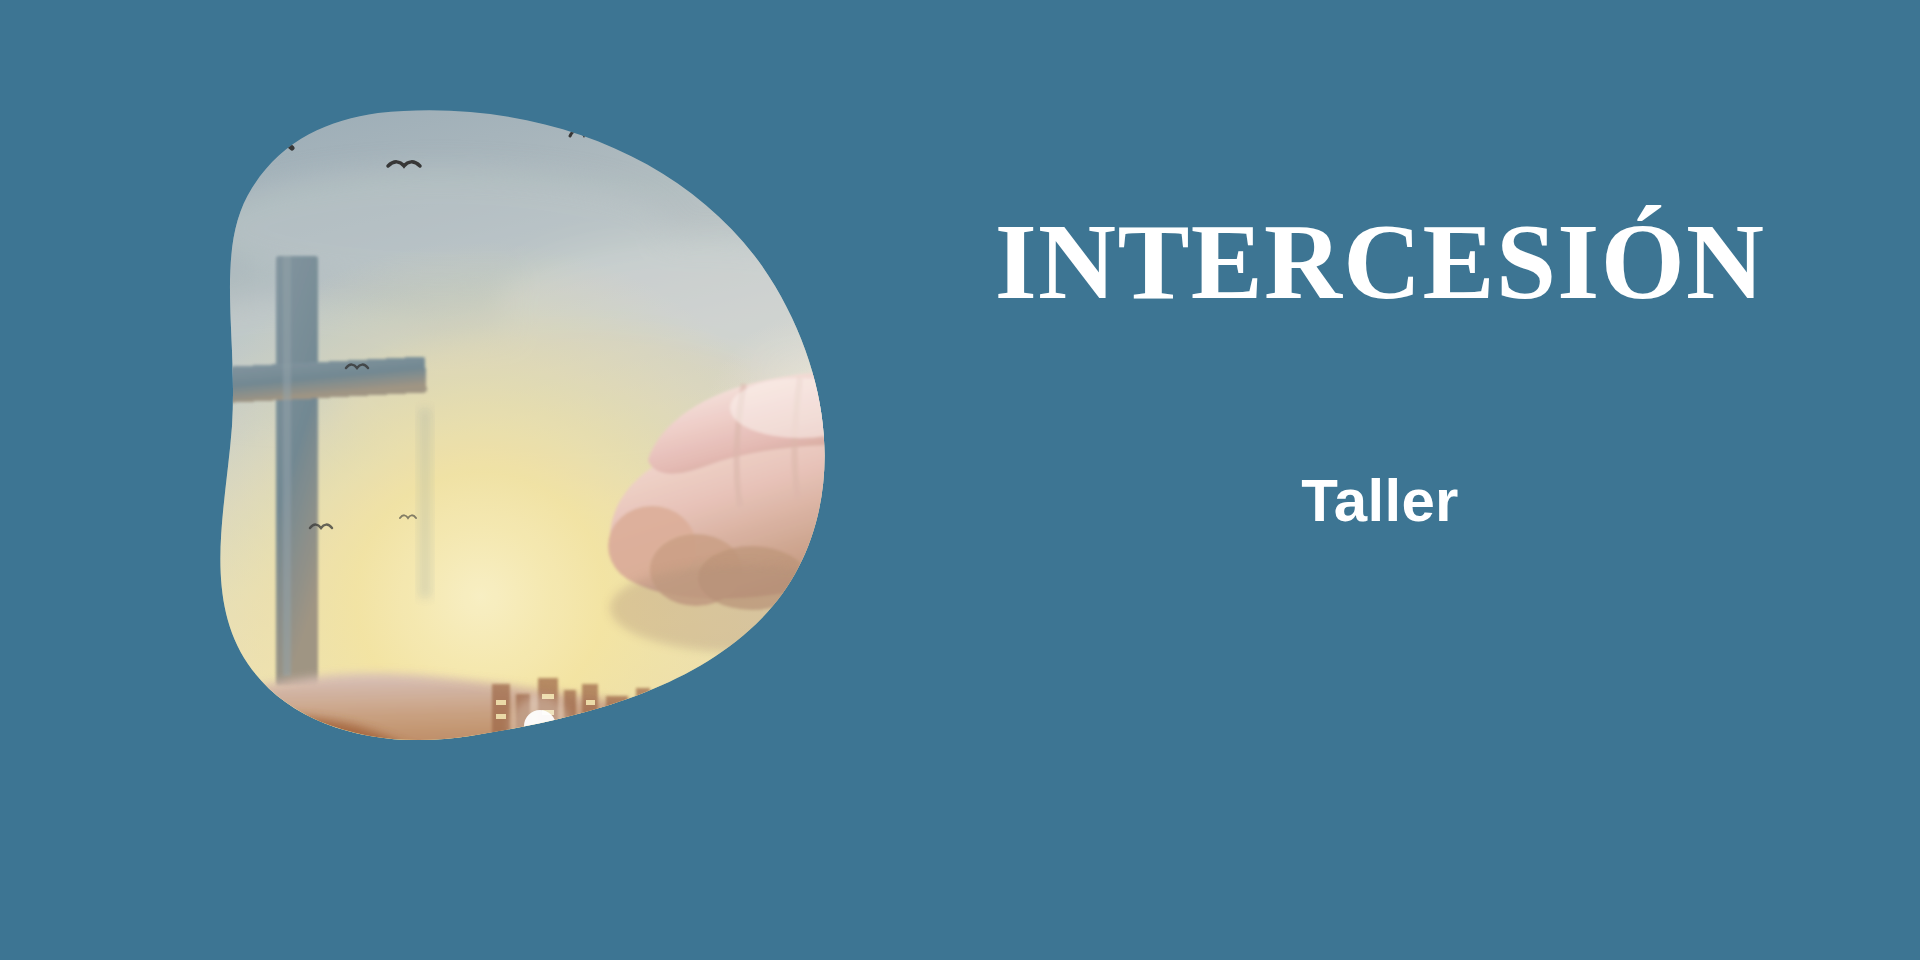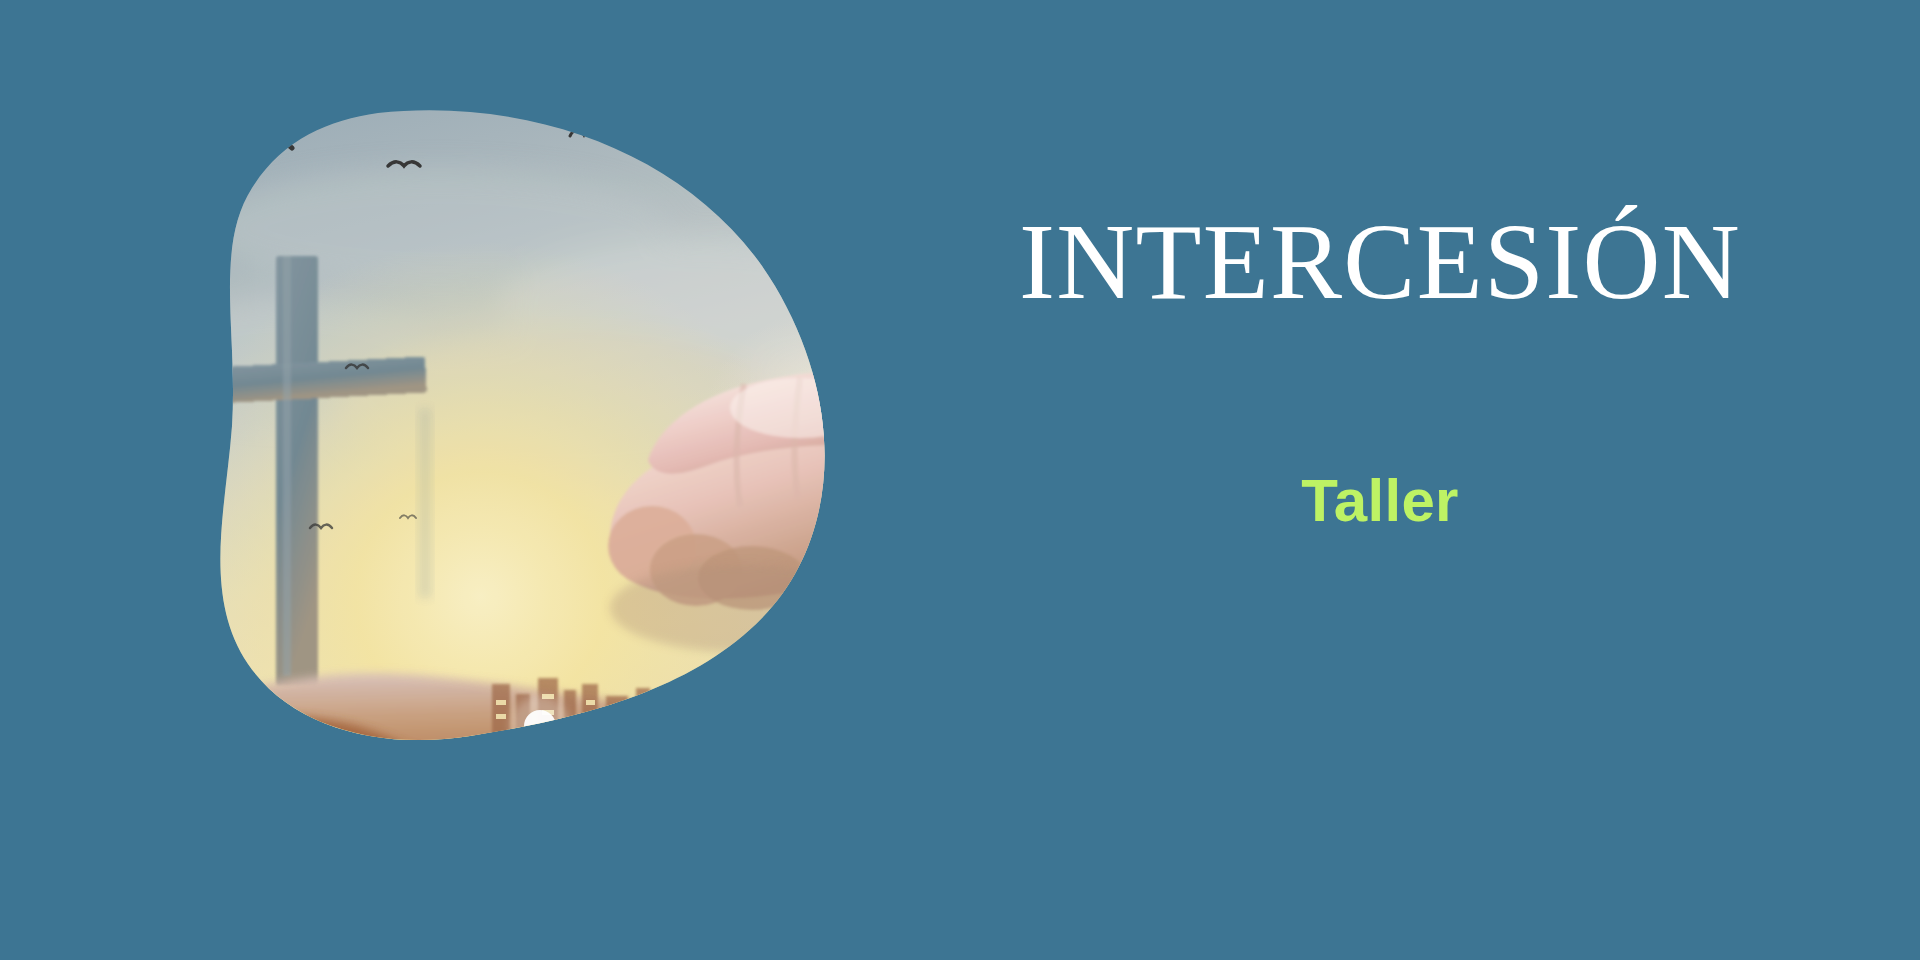--- a/index.html
+++ b/index.html
@@ -35,35 +35,35 @@
   
   #text-block {
     position: absolute;
     left: 940px;
     top: 190px;
     width: 880px;
     text-align: center;
   }
   .title-line {
     font-family: "Liberation Serif", "DejaVu Serif", serif;
-    font-weight: 400;
+    font-weight: 700;
     font-size: 108px;
     line-height: 1.34;
     letter-spacing: 0.012em;
     color: #ffffff;
     white-space: nowrap;
   }
   #subtitle {
     margin-top: 136px;
     font-family: "Liberation Sans", sans-serif;
     font-weight: bold;
     font-size: 60px;
     line-height: 1;
     letter-spacing: 0.005em;
-    color: #bef264;
+    color: #ffffff;
   }
 </style>
 </head>
 <body>
 
 <div id="poster">
 
   <div id="blob-wrap">
     <svg id="blob-svg" viewBox="0 0 740 740" xmlns="http://www.w3.org/2000/svg">
       <defs>

